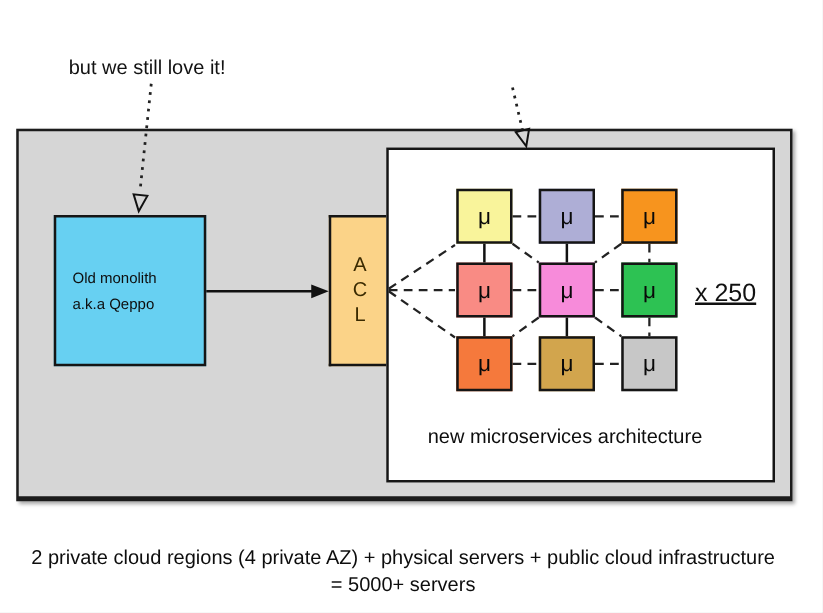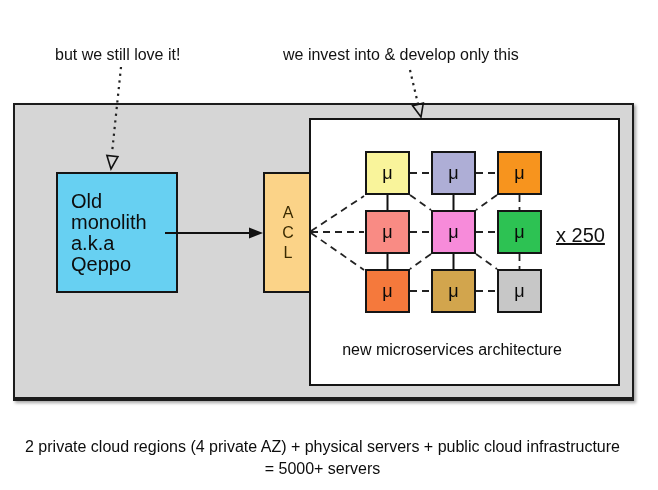--- a/index.html
+++ b/index.html
@@ -11,24 +11,24 @@
   .note { position:absolute; font-size:16px; white-space:nowrap; color:#121212; }
   #note-monolith { left:55px; top:46px; }
   #note-invest   { left:283px; top:46px; }
 
   .outer-box {
     position:absolute; left:13px; top:103px; width:621px; height:298px;
     background:#d6d6d6; border:2px solid #1c1c1c; border-bottom-width:4px;
     box-shadow:2px 2px 3px rgba(0,0,0,0.35);
   }
   .monolith {
-    position:absolute; left:56px; top:172px; width:122px; height:121px;
+    position:absolute; left:43px; top:172px; width:122px; height:121px;
     border:2px solid #151515; display:flex; flex-direction:column;
     justify-content:center; padding-left:13px;
-    font-size:20px; line-height:21px; color:#0d0d0d;
+    font-size:12px; line-height:21px; color:#0d0d0d;
   }
   .acl {
     position:absolute; left:263px; top:172px; width:48px; height:121px;
     border:2px solid #151515; border-right:none;
     display:flex; flex-direction:column; justify-content:center; align-items:center;
     font-size:16px; line-height:20px; color:#3a2a00; text-align:center;
   }
   .white-panel {
     position:absolute; left:309px; top:118px; width:311px; height:268px;
     background:#ffffff; border:2px solid #151515;
@@ -57,21 +57,20 @@
   .dot   { stroke:#222; stroke-width:2.2; fill:none; stroke-dasharray:2.2 4.5; }
   .ah    { fill:none; stroke:#111; stroke-width:1.6; }
   .ah-fill { fill:#111; stroke:none; }
 </style>
 </head>
 <body>
 
 <div class="page">
 
   <div class="note" id="note-monolith">but we still love it!</div>
-  <div class="note" id="note-invest">we invest into &amp; develop only this</div>
 
   <div class="outer-box"></div>
 
   <div class="monolith" style="background: rgb(103, 208, 242);">
     <div>Old monolith</div>
     <div>a.k.a Qeppo</div>
   </div>
 
   <div class="acl" style="background: rgb(251, 211, 136);">
     <div>A</div>

